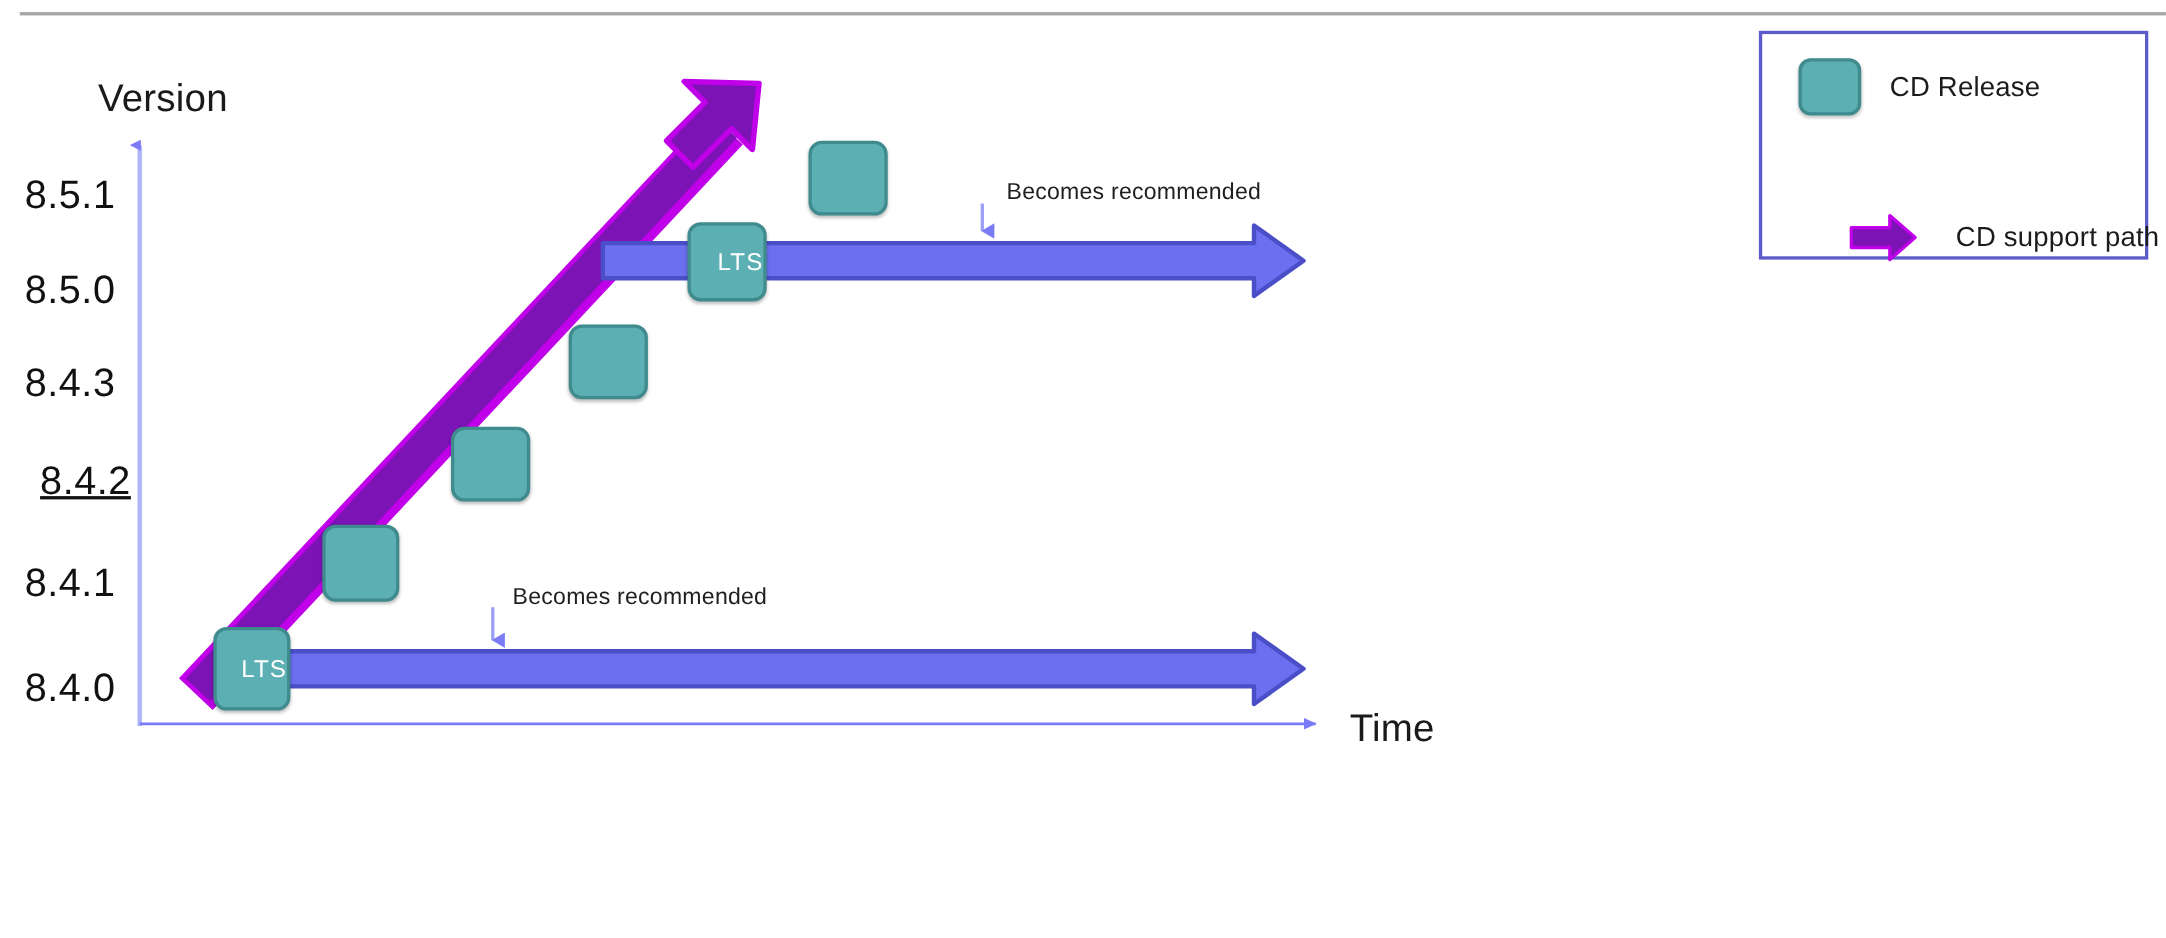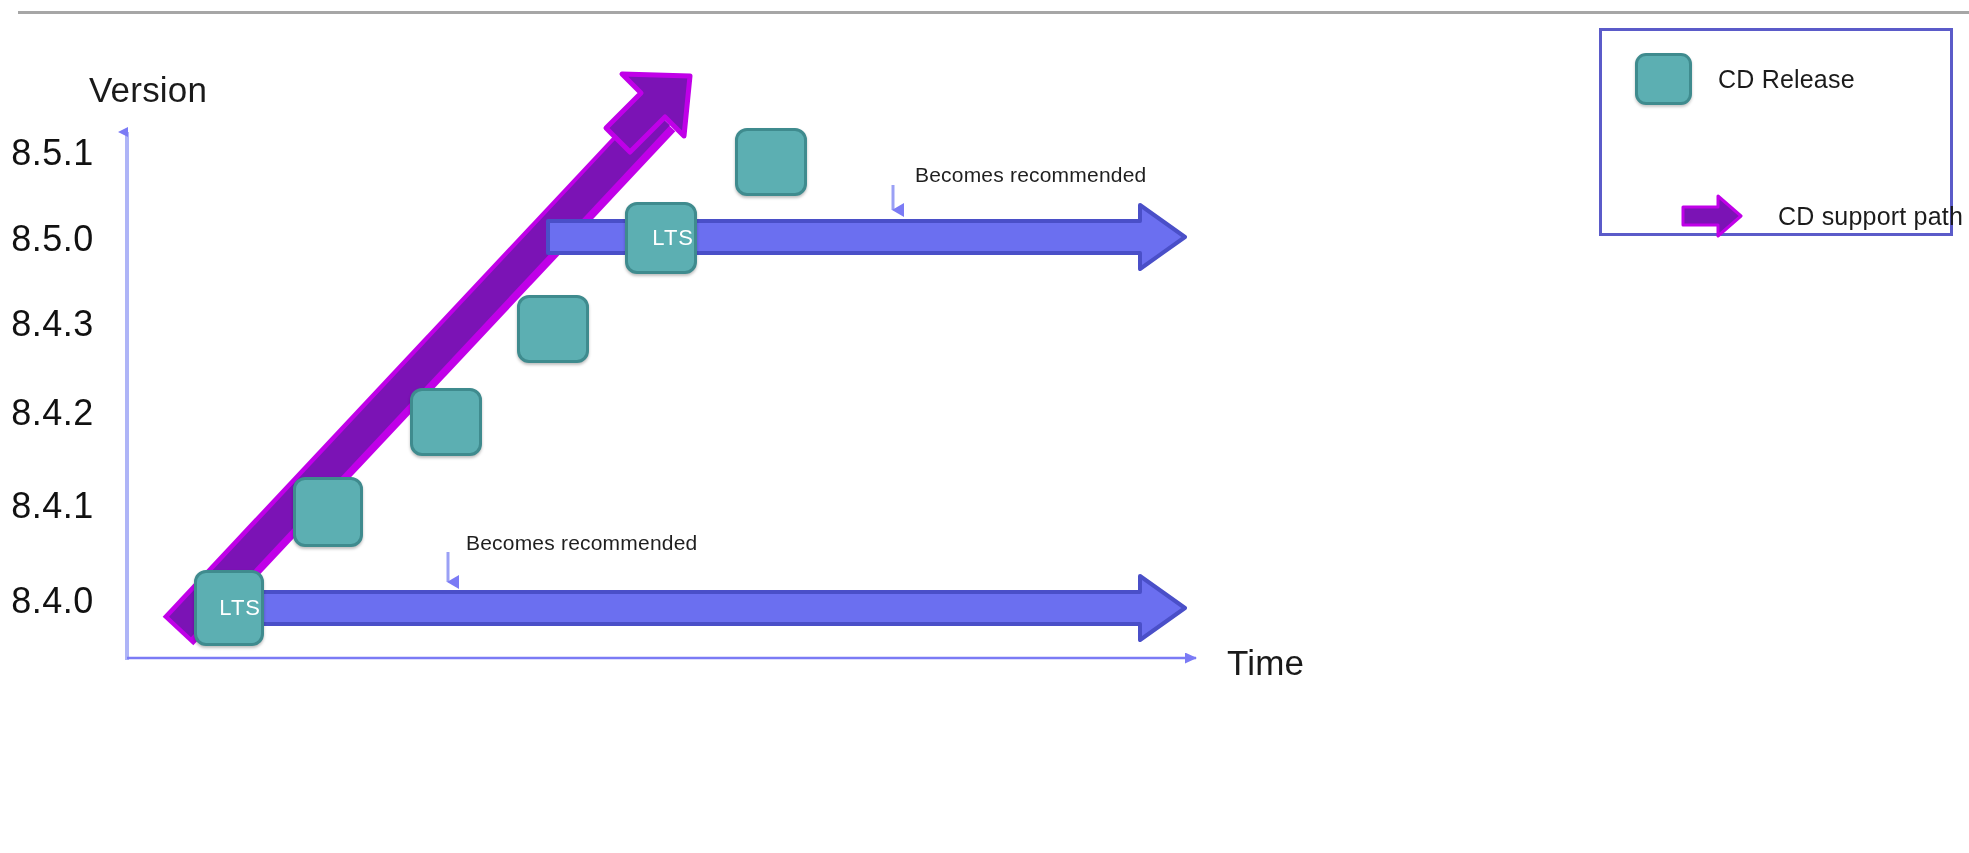--- a/index.html
+++ b/index.html
@@ -24,22 +24,23 @@
     color:#1a1a1a;
     font-size:35px;
     white-space:nowrap;
     letter-spacing:.2px;
   }
   .tick-label{
     position:absolute;
     color:#111111;
     font-size:36px;
     white-space:nowrap;
-    text-align:center;
+    text-align:right;
     letter-spacing:.5px;
+    margin-top:24px;
   }
 
   
   svg.canvas{position:absolute;left:0;top:0;width:1969px;height:853px;overflow:visible;}
 
   
   .cd-node{
     position:absolute;
     background:#5cafb2;
     border:3px solid #3f8b8e;
@@ -140,21 +141,21 @@
     </g>
   </svg>
 
   <div class="axis-label" style="left:89px;top:70px;">Version</div>
 
   <div class="axis-label" style="left:1227px;top:643px;">Time</div>
 
   <div class="tick-label" style="left:0px;top:132px;width:105px;">8.5.1</div>
   <div class="tick-label" style="left:0px;top:218px;width:105px;">8.5.0</div>
   <div class="tick-label" style="left:0px;top:303px;width:105px;">8.4.3</div>
-  <div class="tick-label" style="left:0px;top:392px;width:105px;">8.4.2</div>
+  <div class="tick-label" style="left:14px;top:392px;width:105px;text-decoration:underline;">8.4.2</div>
   <div class="tick-label" style="left:0px;top:485px;width:105px;">8.4.1</div>
   <div class="tick-label" style="left:0px;top:580px;width:105px;">8.4.0</div>
 
   <div class="cd-node" style="left:194px;top:570px;width:70px;height:76px;">
     <span>LTS</span>
   </div>
 
   <div class="cd-node" style="left:293px;top:477px;width:70px;height:70px;">
     <span></span>
   </div>

